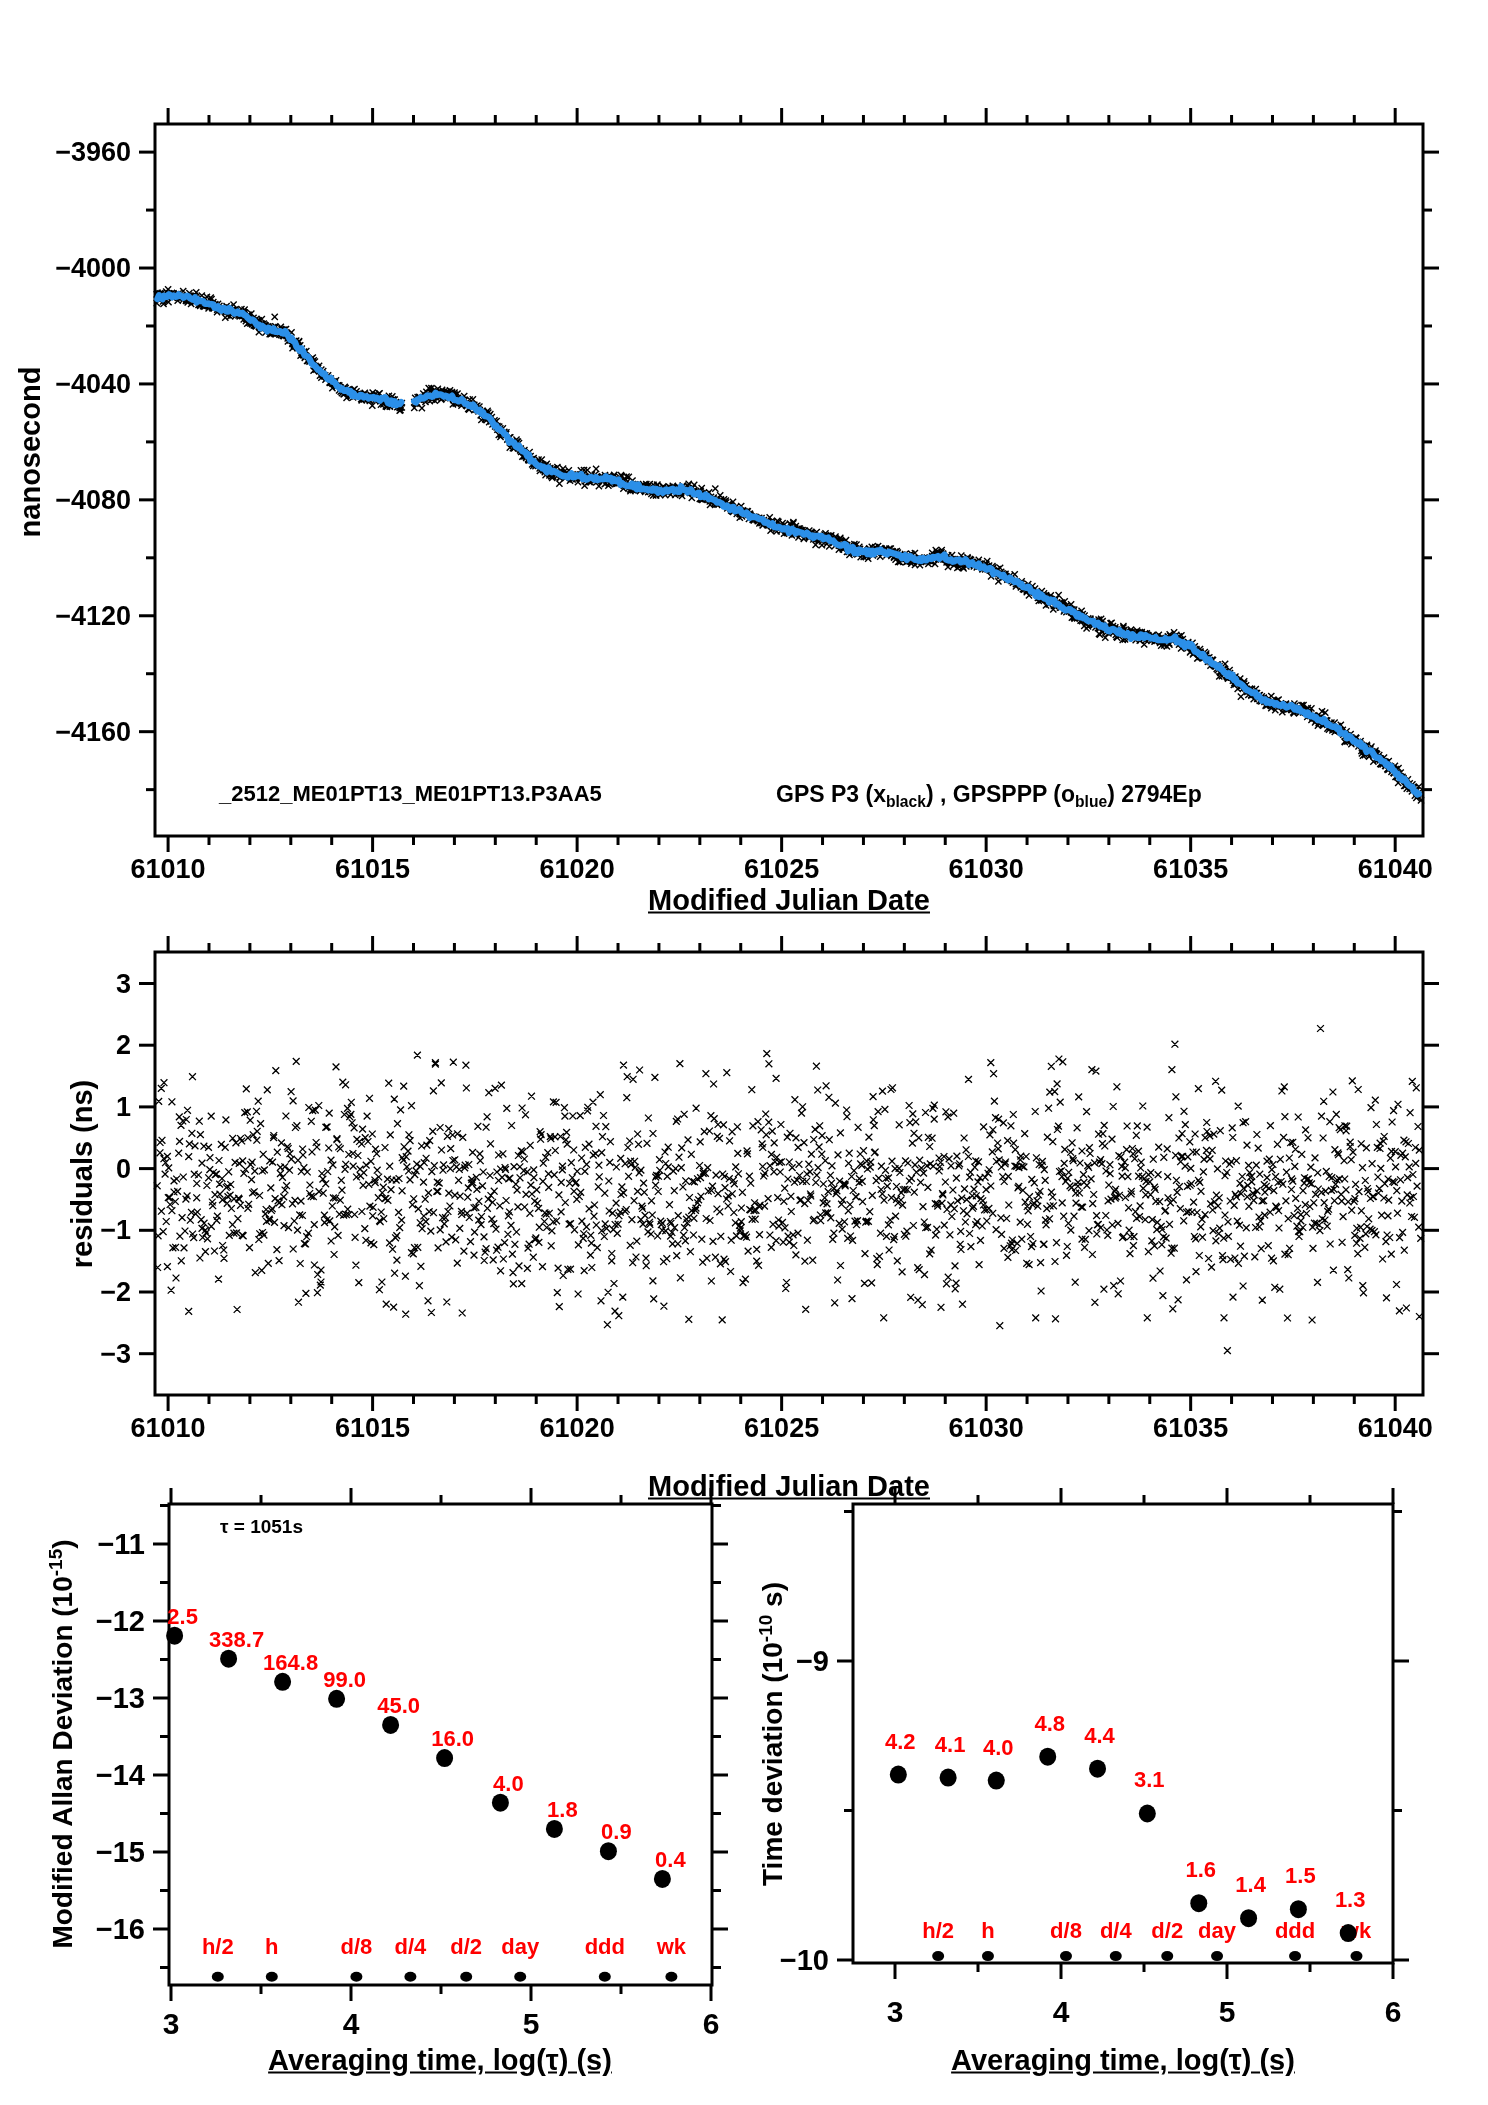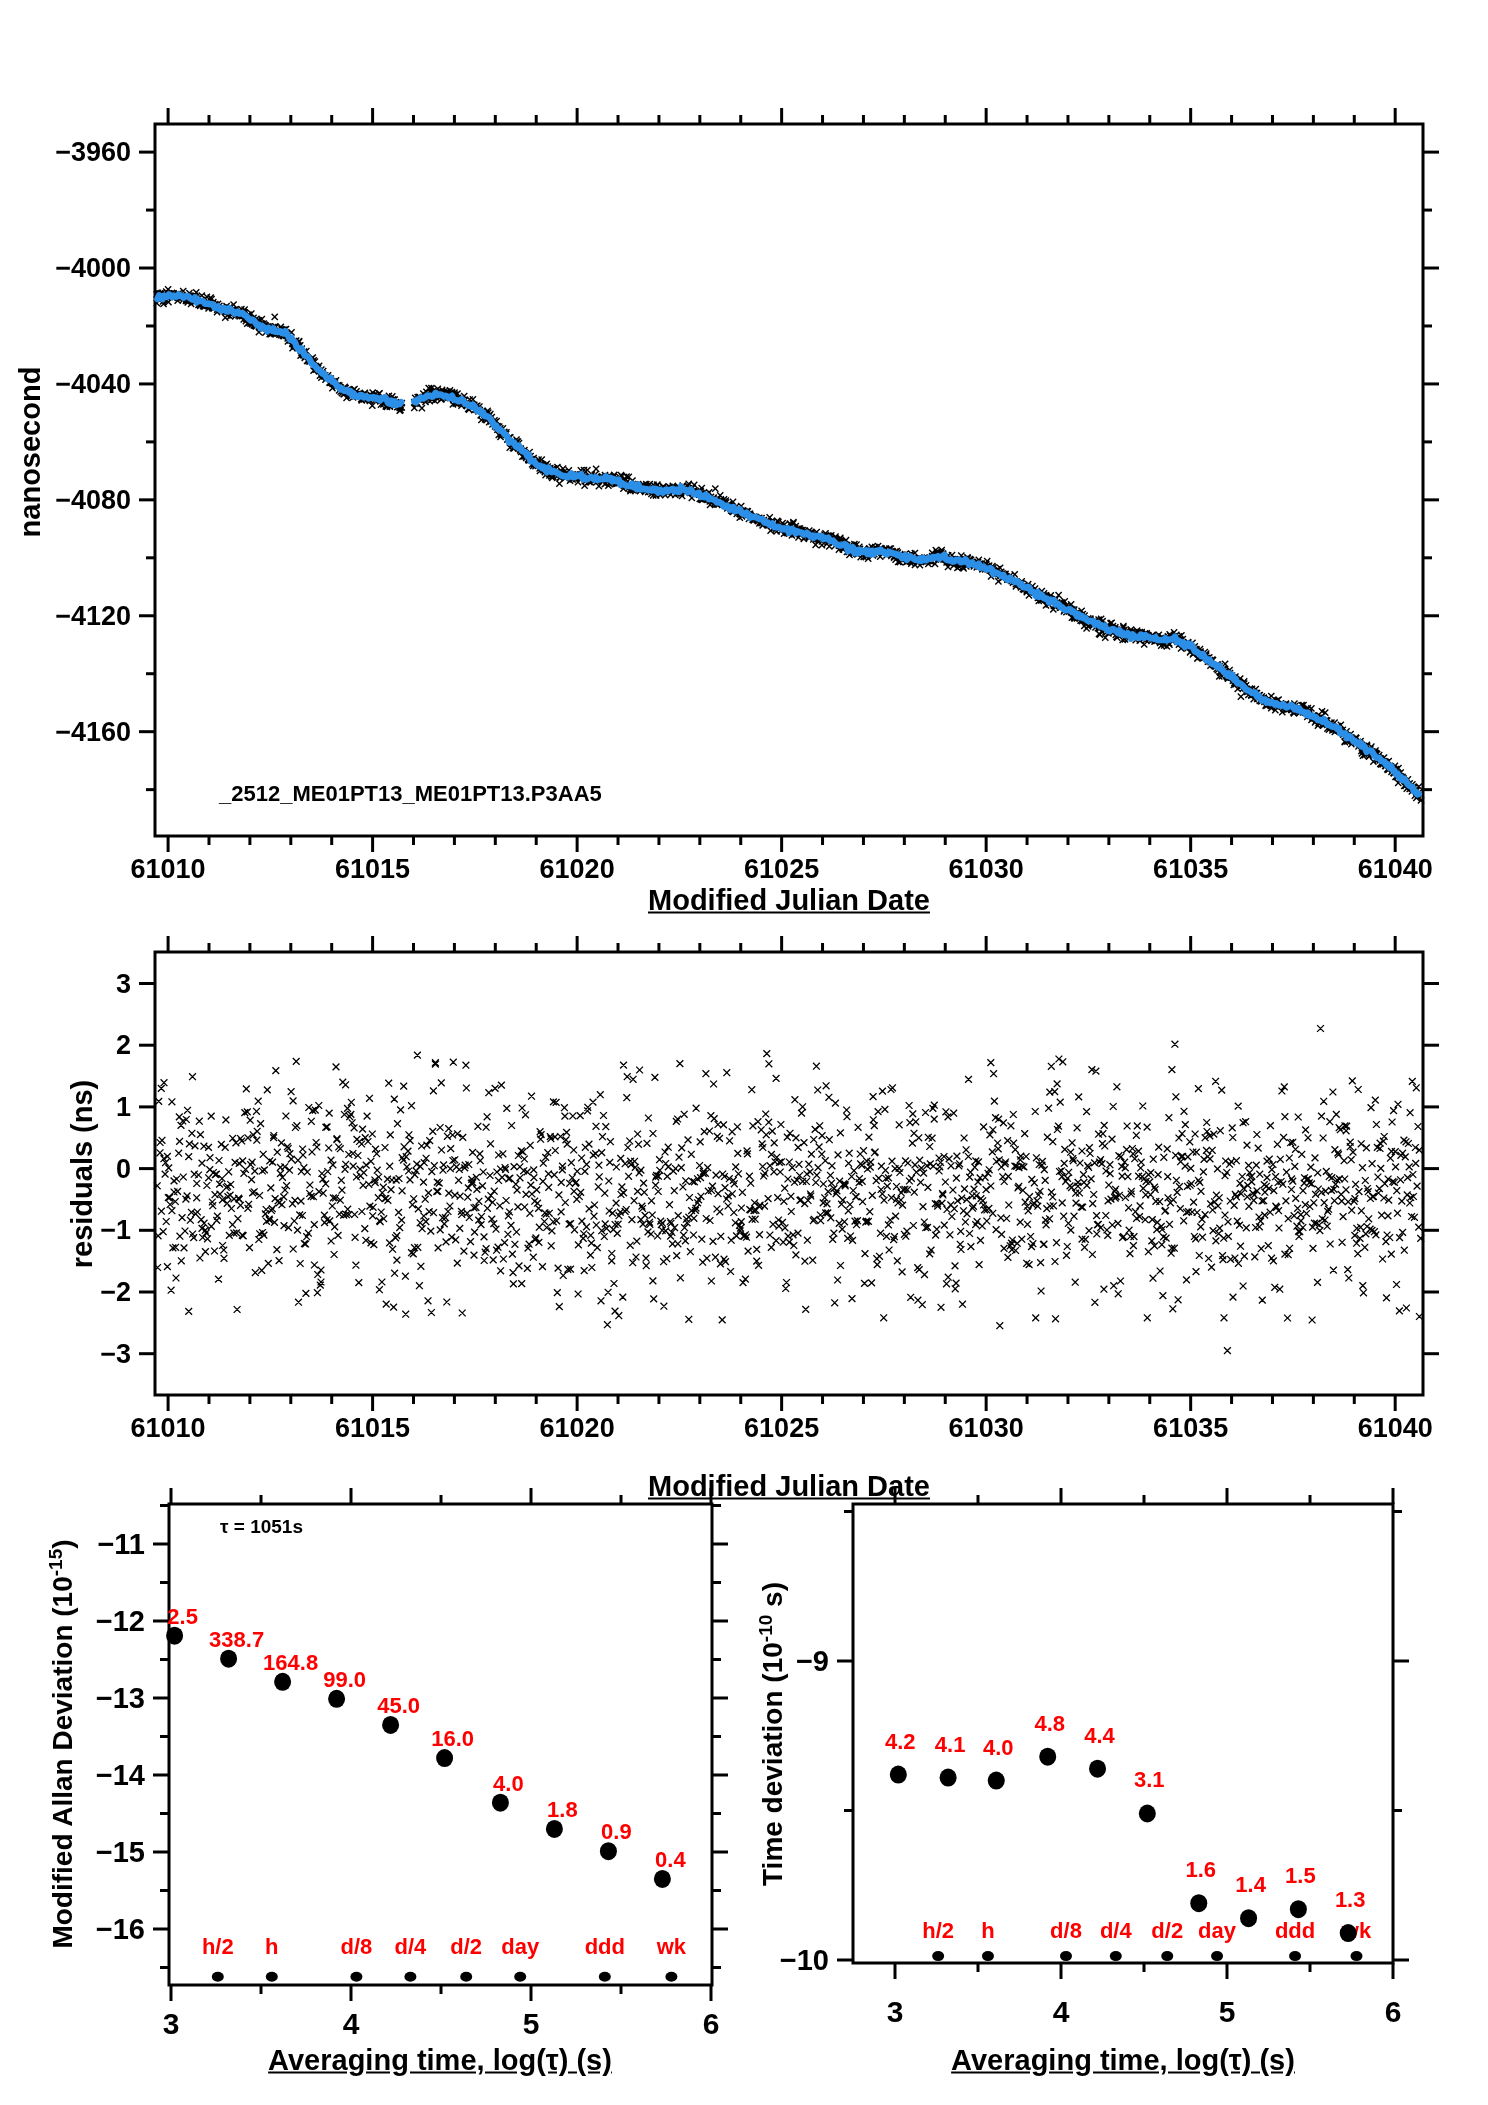--- a/index.html
+++ b/index.html
@@ -361,20 +361,21 @@
       <text x="1149.32" y="1787.49" text-anchor="middle" fill="#ff0000" font-size="22" font-weight="bold" font-family="&quot;Liberation Sans&quot;,&quot;DejaVu Sans&quot;,sans-serif">3.1</text>
       <text x="1200.78" y="1877.19" text-anchor="middle" fill="#ff0000" font-size="22" font-weight="bold" font-family="&quot;Liberation Sans&quot;,&quot;DejaVu Sans&quot;,sans-serif">1.6</text>
       <text x="1250.58" y="1892.1399999999999" text-anchor="middle" fill="#ff0000" font-size="22" font-weight="bold" font-family="&quot;Liberation Sans&quot;,&quot;DejaVu Sans&quot;,sans-serif">1.4</text>
       <text x="1300.3799999999999" y="1883.17" text-anchor="middle" fill="#ff0000" font-size="22" font-weight="bold" font-family="&quot;Liberation Sans&quot;,&quot;DejaVu Sans&quot;,sans-serif">1.5</text>
       <text x="1350.18" y="1907.0900000000001" text-anchor="middle" fill="#ff0000" font-size="22" font-weight="bold" font-family="&quot;Liberation Sans&quot;,&quot;DejaVu Sans&quot;,sans-serif">1.3</text>
     </svg>
 
   <div class="annot rot" style="left:30px;top:452px;font-size:29px;">nanosecond</div>
   <div class="annot ctr" style="left:789px;top:900px;font-size:29px;">Modified Julian Date</div>
   <div class="annot" style="left:203px;top:781px;font-size:22px;margin-left:16px;">_2512_ME01PT13_ME01PT13.P3AA5</div>
+  <div class="annot" style="left:776px;top:781px;font-size:23px;">GPS P3 (x<span class="sub">black</span>) ,  GPSPPP (o<span class="sub">blue</span>)  2794Ep</div>
 
   <div class="annot rot" style="left:82px;top:1174px;font-size:29px;">residuals (ns)</div>
   <div class="annot ctr" style="left:789px;top:1486px;font-size:29px;">Modified Julian Date</div>
 
   <div class="annot rot" style="left:62px;top:1744px;font-size:28px;">Modified Allan Deviation (10<span class="sup">-15</span>)</div>
   <div class="annot ctr" style="left:440px;top:2060px;font-size:29px;">Averaging time, log(τ) (s)</div>
   <div class="annot" style="left:220px;top:1516px;font-size:19px;">τ = 1051s</div>
 
   <div class="annot rot" style="left:772px;top:1734px;font-size:28px;">Time deviation (10<span class="sup">-10</span> s)</div>
   <div class="annot ctr" style="left:1123px;top:2060px;font-size:29px;">Averaging time, log(τ) (s)</div>

